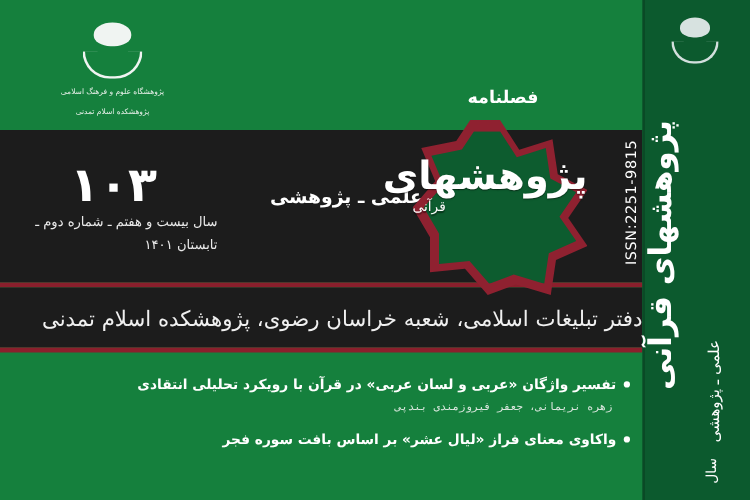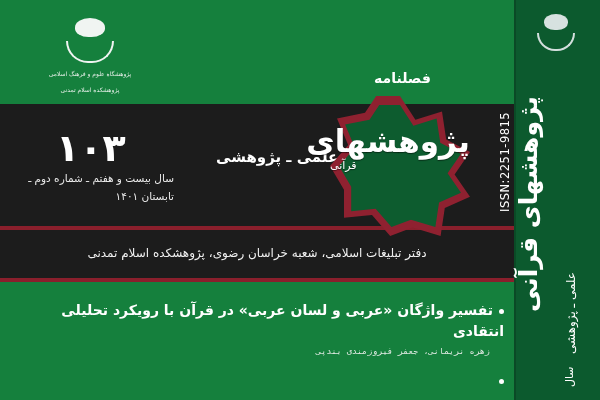--- a/index.html
+++ b/index.html
@@ -266,39 +266,38 @@
     margin-top: 2px;
     letter-spacing: 2px;
   }
 
   
   .publisher {
     position: absolute;
     top: 246px;
     left: 0;
     width: 514px;
-    text-align: center;
     color: #f0f0f0;
-    font-size: 12px;
+    font-size: 17px;
   }
 
   
   .articles {
     position: absolute;
     top: 300px;
     right: 96px;
     left: 20px;
   }
   .article {
     margin-bottom: 13px;
     text-align: right;
   }
   .article-title {
     color: #ffffff;
-    font-size: 14px;
+    font-size: 11px;
     font-weight: bold;
     line-height: 1.5;
   }
   .bullet {
     display: inline-block;
     width: 5px;
     height: 5px;
     border-radius: 50%;
     background: #ffffff;
     margin-left: 6px;
@@ -348,21 +347,21 @@
 
   <div class="articles">
     <div class="article">
       <div class="article-title">
         <span class="bullet"></span><span>تفسیر واژگان «عربی و لسان عربی» در قرآن با رویکرد تحلیلی انتقادی</span>
       </div>
       <div class="article-authors">زهره نریمانی، جعفر فیروزمندی بندپی</div>
     </div>
     <div class="article">
       <div class="article-title">
-        <span class="bullet"></span>
+        <span class="bullet"></span><span>واکاوی معنای فراز «لیال عشر» بر اساس بافت سوره فجر</span>
       </div>
       <div class="article-authors"></div>
     </div>
   </div>
 
   <div class="spine">
     <div class="spine-logo">
       <span class="petal"></span>
       <span class="arcs"></span>
     </div>

